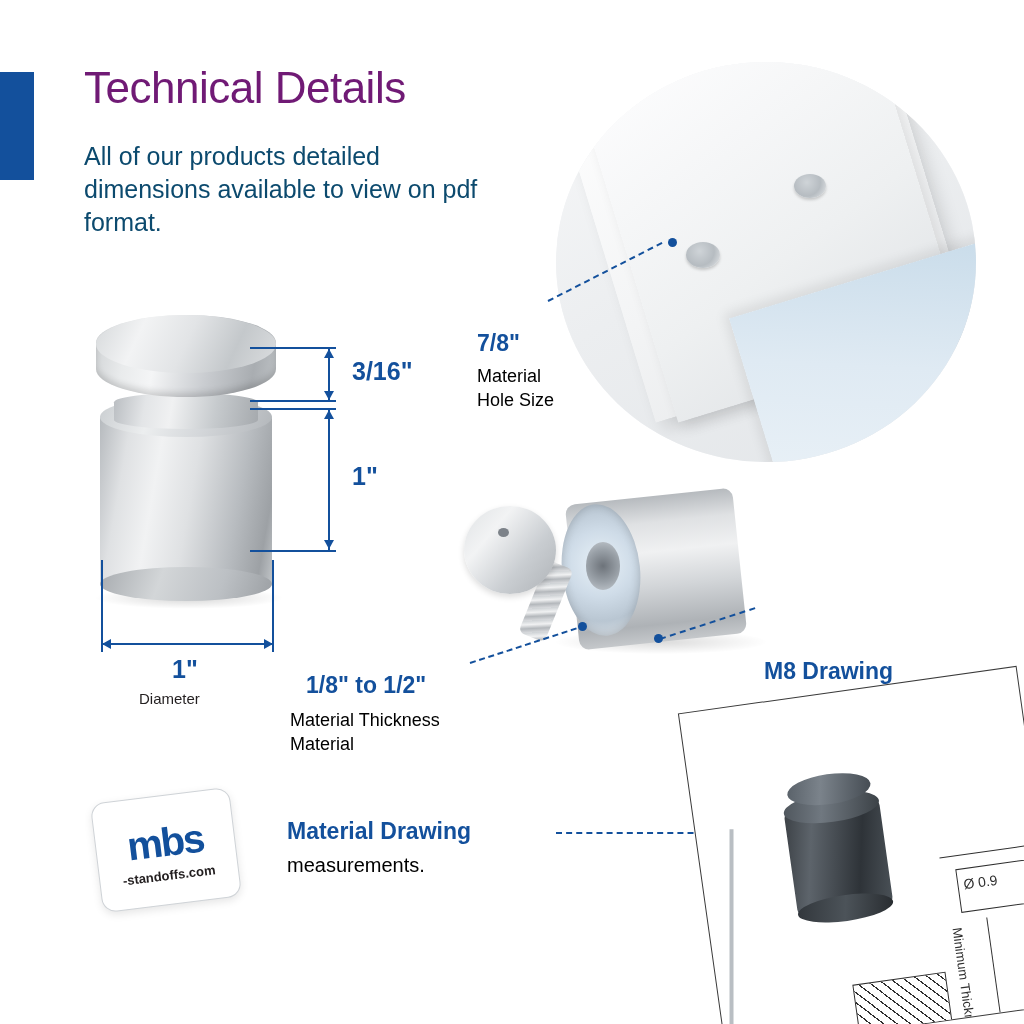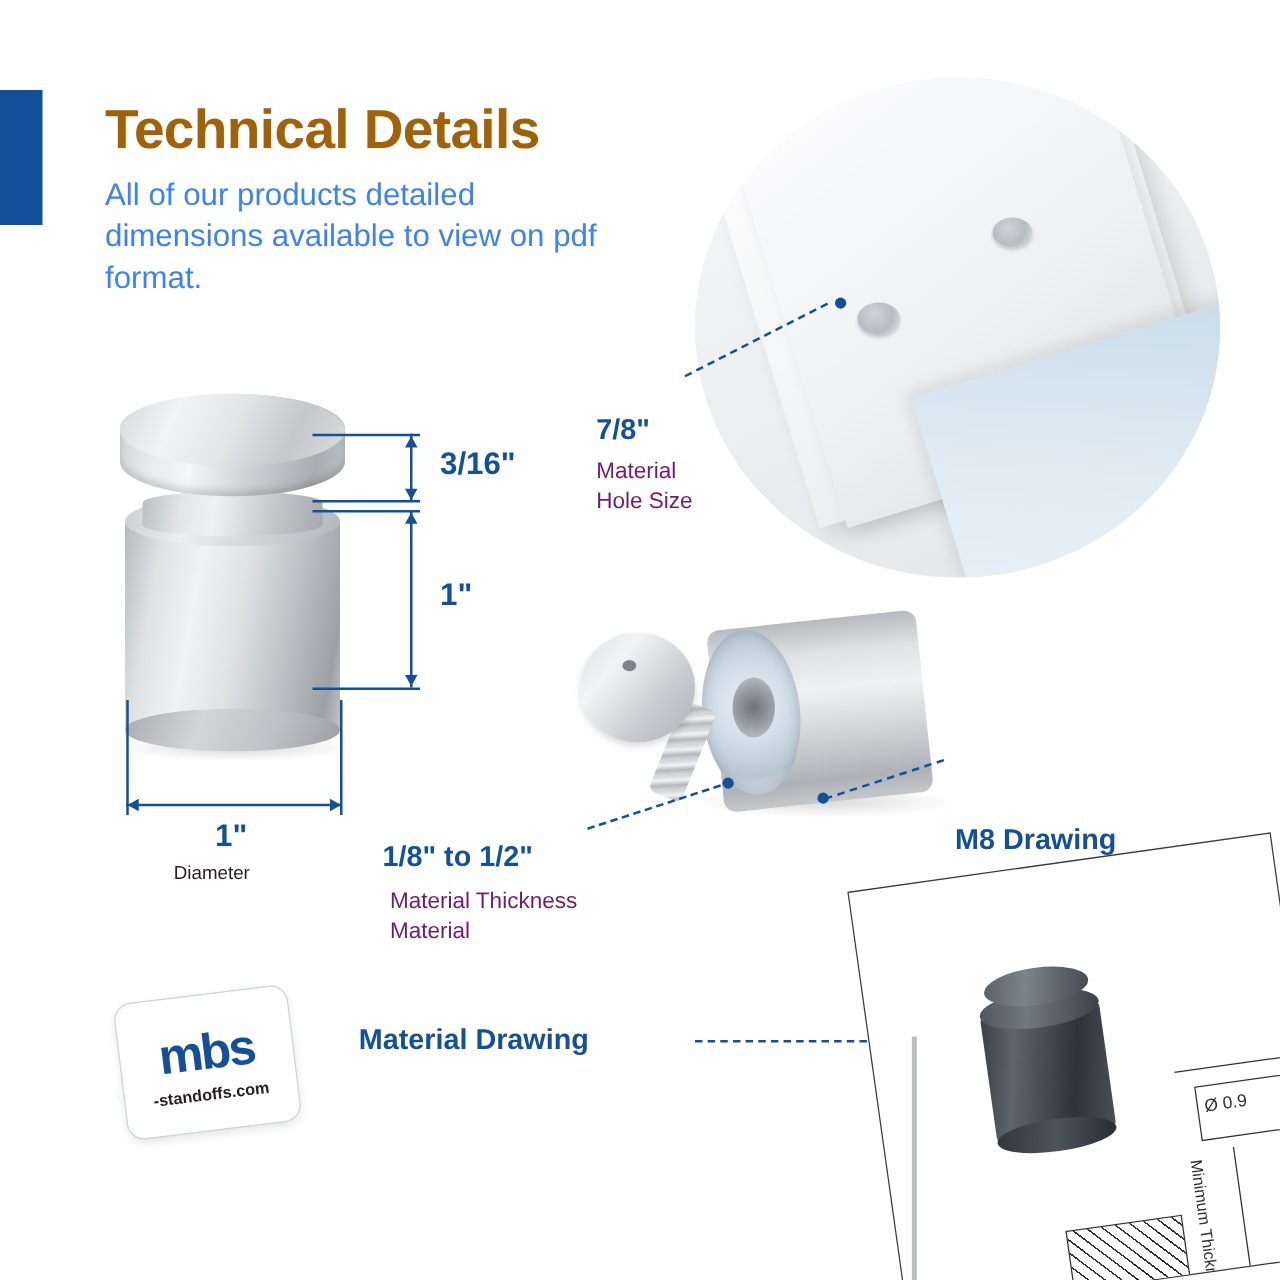--- a/index.html
+++ b/index.html
@@ -21,34 +21,34 @@
     position: absolute;
     left: 0;
     top: 72px;
     width: 34px;
     height: 108px;
     background: #13509c;
   }
   .title {
     position: absolute;
     left: 84px;
-    top: 79px;
+    top: 63px;
     font-size: 44px;
-    font-weight: bold;
-    color: #a16207;
+    font-weight: normal;
+    color: #701a75;
     letter-spacing: -0.5px;
   }
   .subtitle {
     position: absolute;
     left: 84px;
     top: 140px;
     width: 420px;
     font-size: 25px;
     line-height: 1.32;
-    color: #3b82f6;
+    color: #0c4a6e;
   }
 
   
   .standoff-wrap {
     position: absolute;
     left: 88px;
     top: 305px;
     width: 300px;
     height: 300px;
   }
@@ -271,21 +271,21 @@
   .callout-bold {
     position: absolute;
     font-size: 23px;
     font-weight: bold;
     color: #13509c;
   }
   .callout-text {
     position: absolute;
     font-size: 18px;
     line-height: 1.35;
-    color: #701a75;
+    color: #000000;
   }
   .dash-line {
     position: absolute;
     border-top: 2px dashed #13509c;
   }
   .dot {
     position: absolute;
     width: 9px; height: 9px;
     border-radius: 50%;
     background: #13509c;
@@ -477,38 +477,39 @@
   <div class="ex-barrel-face"></div>
   <div class="ex-thread-hole"></div>
   <div class="ex-screw"></div>
   <div class="ex-cap"></div>
   <div class="ex-cap-dot"></div>
 </div>
 
 <div class="dash-line" style="left:470px; top:662px; width:112px; transform: rotate(-18deg); transform-origin: left center;"></div>
 <div class="dot" style="left:578px; top:622px;"></div>
 <div class="callout-bold" style="left:306px; top:672px;">1/8" to 1/2"</div>
-<div class="callout-text" style="left:312px; top:708px;">
+<div class="callout-text" style="left:290px; top:708px;">
   <div>Material Thickness</div>
   <div>Material</div>
 </div>
 
 <div class="dash-line" style="left:660px; top:638px; width:100px; transform: rotate(-18deg); transform-origin: left center;"></div>
 <div class="dot" style="left:654px; top:634px;"></div>
 <div class="callout-bold" style="left:764px; top:658px;">M8 Drawing</div>
 
 <div class="logo">
   <div class="logo-mark">mbs</div>
   <div class="logo-sub">-standoffs.com</div>
 </div>
 
 <div class="dash-line" style="left:556px; top:832px; width:178px;"></div>
 <div class="dot" style="left:730px; top:828px;"></div>
 <div class="callout-bold" style="left:287px; top:818px;">Material Drawing</div>
 <div class="callout-text" style="left:287px; top:852px; font-size:20px;">
+  <div>measurements.</div>
 </div>
 
 <div class="tech-drawing">
   <div class="td-inner">
     <div class="td-edge"></div>
     <div class="td-standoff-body"></div>
     <div class="td-standoff-bot"></div>
     <div class="td-standoff-top"></div>
     <div class="td-standoff-cap"></div>
     <div class="td-axis-h"></div>

